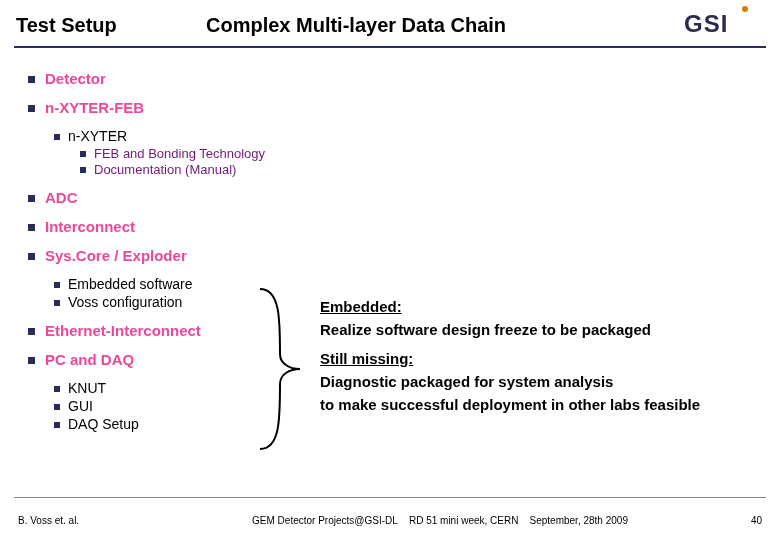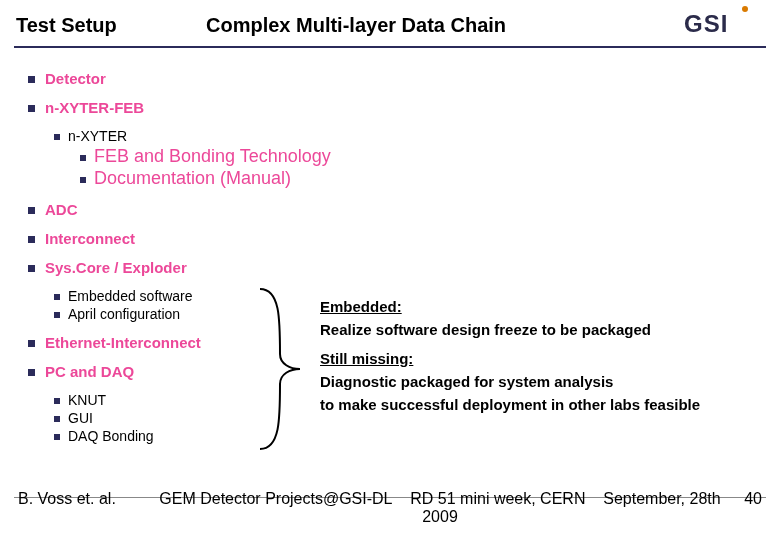--- a/index.html
+++ b/index.html
@@ -73,21 +73,21 @@
     content: "";
     display: inline-block;
     width: 6px;
     height: 6px;
     background: #2b2b5a;
     margin-right: 8px;
     vertical-align: 1px;
   }
   .l1 { font-size: 15px; font-weight: bold; color: #ec4899; margin: 12px 0; }
   .l2 { font-size: 14px; color: #000; margin: 2px 0 2px 26px; font-weight: normal; }
-  .l3 { font-size: 18px; color: #ec4899; margin: 1px 0 1px 52px; font-weight: normal; }
+  .l3 { font-size: 13px; color: #701a75; margin: 1px 0 1px 52px; font-weight: normal; }
   .callout {
     position: absolute;
     left: 320px;
     top: 244px;
     width: 440px;
     font-size: 15px;
     line-height: 1.35;
   }
   .callout p { margin: 3px 0; }
   .underline { text-decoration: underline; font-weight: bold; }
@@ -107,21 +107,21 @@
     bottom: 42px;
     border-top: 1px solid #888;
   }
   .footer {
     position: absolute;
     bottom: 14px;
     left: 0;
     right: 0;
     display: flex;
     align-items: baseline;
-    font-size: 16px;
+    font-size: 10px;
     padding: 0 18px;
     color: #000;
   }
   .footer .author { width: 140px; }
   .footer .mid { flex: 1; text-align: center; }
   .footer .page { width: 40px; text-align: right; }
 </style>
 </head>
 <body>
 
@@ -139,26 +139,26 @@
   <ul>
     <li class="l1 bullet-sq">Detector</li>
     <li class="l1 bullet-sq">n-XYTER-FEB</li>
     <li class="l2 bullet-sq-sm">n-XYTER</li>
     <li class="l3 bullet-sq-sm">FEB and Bonding Technology</li>
     <li class="l3 bullet-sq-sm">Documentation (Manual)</li>
     <li class="l1 bullet-sq">ADC</li>
     <li class="l1 bullet-sq">Interconnect</li>
     <li class="l1 bullet-sq">Sys.Core / Exploder</li>
     <li class="l2 bullet-sq-sm">Embedded software</li>
-    <li class="l2 bullet-sq-sm">April configuration</li>
+    <li class="l2 bullet-sq-sm">Voss configuration</li>
     <li class="l1 bullet-sq">Ethernet-Interconnect</li>
     <li class="l1 bullet-sq">PC and DAQ</li>
     <li class="l2 bullet-sq-sm">KNUT</li>
     <li class="l2 bullet-sq-sm">GUI</li>
-    <li class="l2 bullet-sq-sm">DAQ Bonding</li>
+    <li class="l2 bullet-sq-sm">DAQ Setup</li>
   </ul>
 
   <svg class="brace" viewBox="0 0 50 170" preserveAspectRatio="none">
     <path d="M5,5 C25,5 25,35 25,70 C25,80 35,85 45,85 C35,85 25,90 25,100 C25,135 25,165 5,165" fill="none" stroke="#000" stroke-width="2"></path>
   </svg>
 
   <div class="callout">
     <p class="underline">Embedded:</p>
     <p class="bold">Realize software design freeze to be packaged</p>
     <p class="underline" style="margin-top:8px">Still missing:</p>

